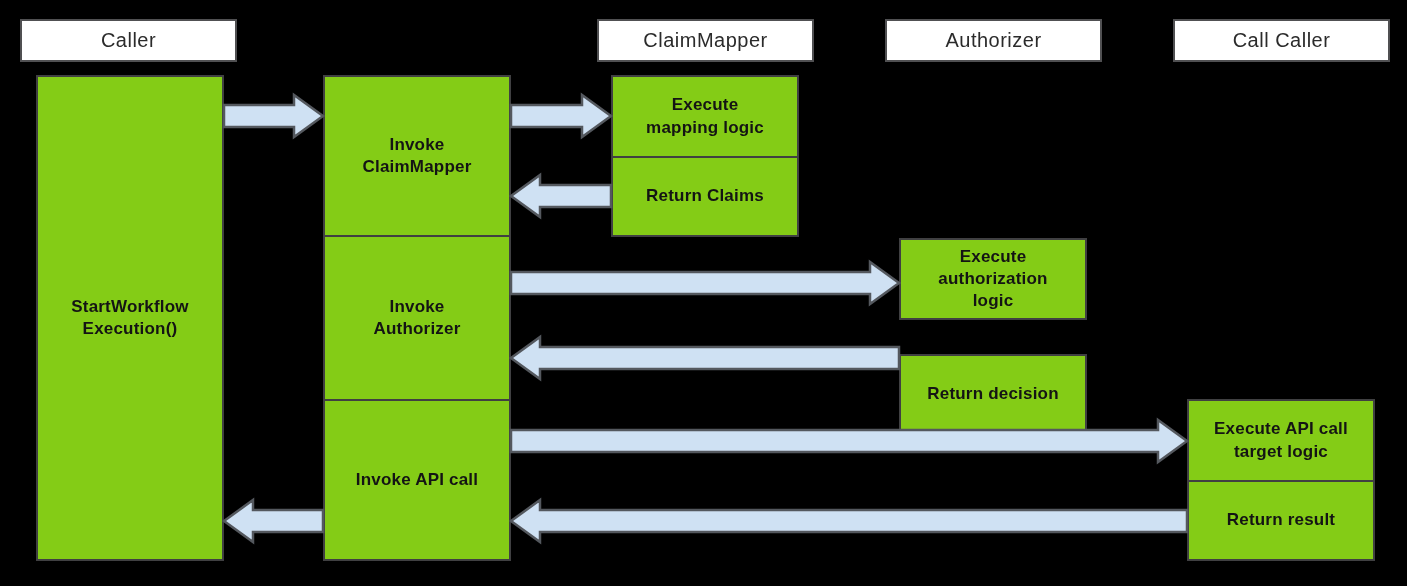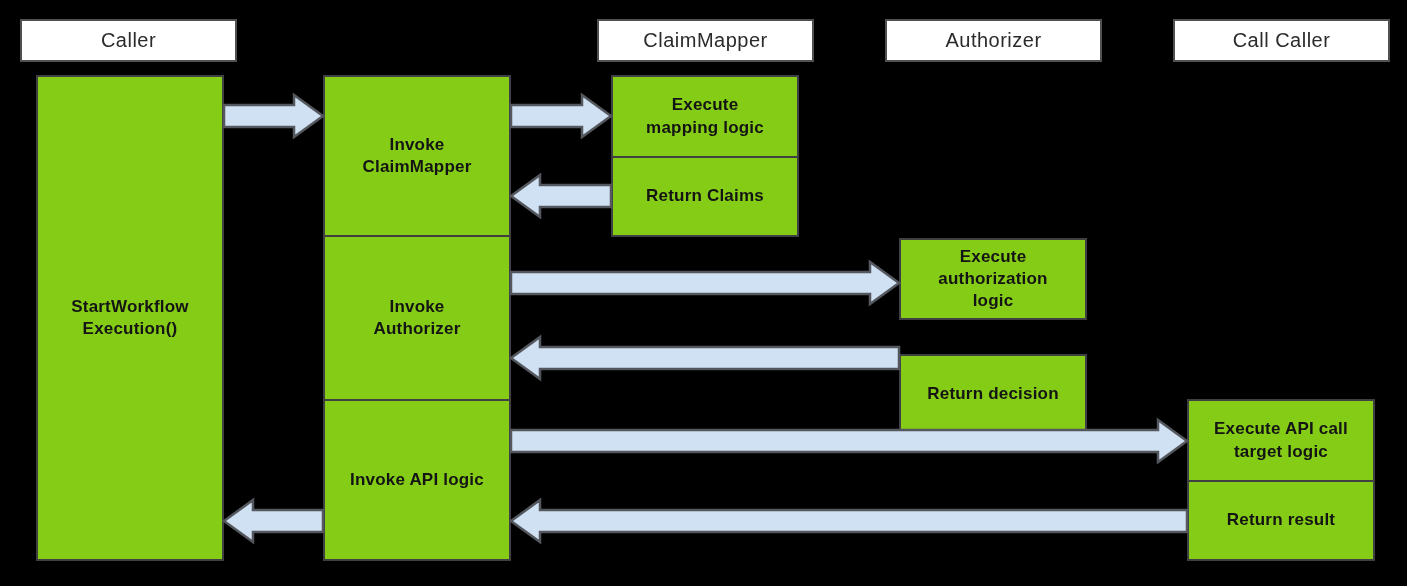--- a/index.html
+++ b/index.html
@@ -87,21 +87,21 @@
   <div class="header-box" id="hdr-claimmapper">ClaimMapper</div>
   <div class="header-box" id="hdr-authorizer">Authorizer</div>
   <div class="header-box" id="hdr-calltarget">Call Caller</div>
 
   <div class="cell" id="cell-caller-activation">StartWorkflow
 Execution()</div>
   <div class="cell" id="cell-invoke-claimmapper">Invoke
 ClaimMapper</div>
   <div class="cell" id="cell-invoke-authorizer">Invoke
 Authorizer</div>
-  <div class="cell" id="cell-invoke-api-call">Invoke API logic</div>
+  <div class="cell" id="cell-invoke-api-call">Invoke API call</div>
   <div class="cell" id="cell-execute-mapping">Execute
 mapping logic</div>
   <div class="cell" id="cell-return-claims">Return Claims</div>
   <div class="cell" id="cell-execute-authz">Execute
 authorization
 logic</div>
   <div class="cell" id="cell-return-decision">Return decision</div>
   <div class="cell" id="cell-return-result">Return result</div>
   <div class="cell" id="cell-execute-api-target">Execute API call
 target logic</div>

